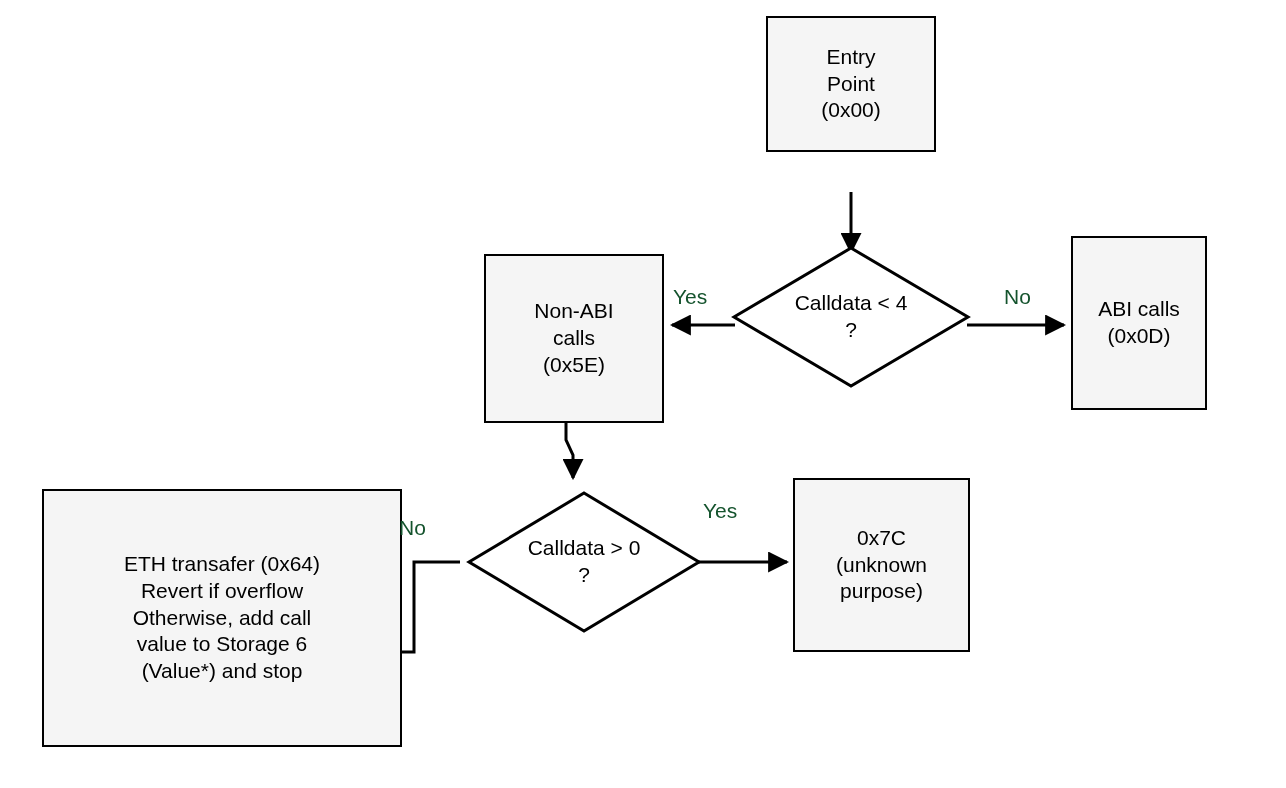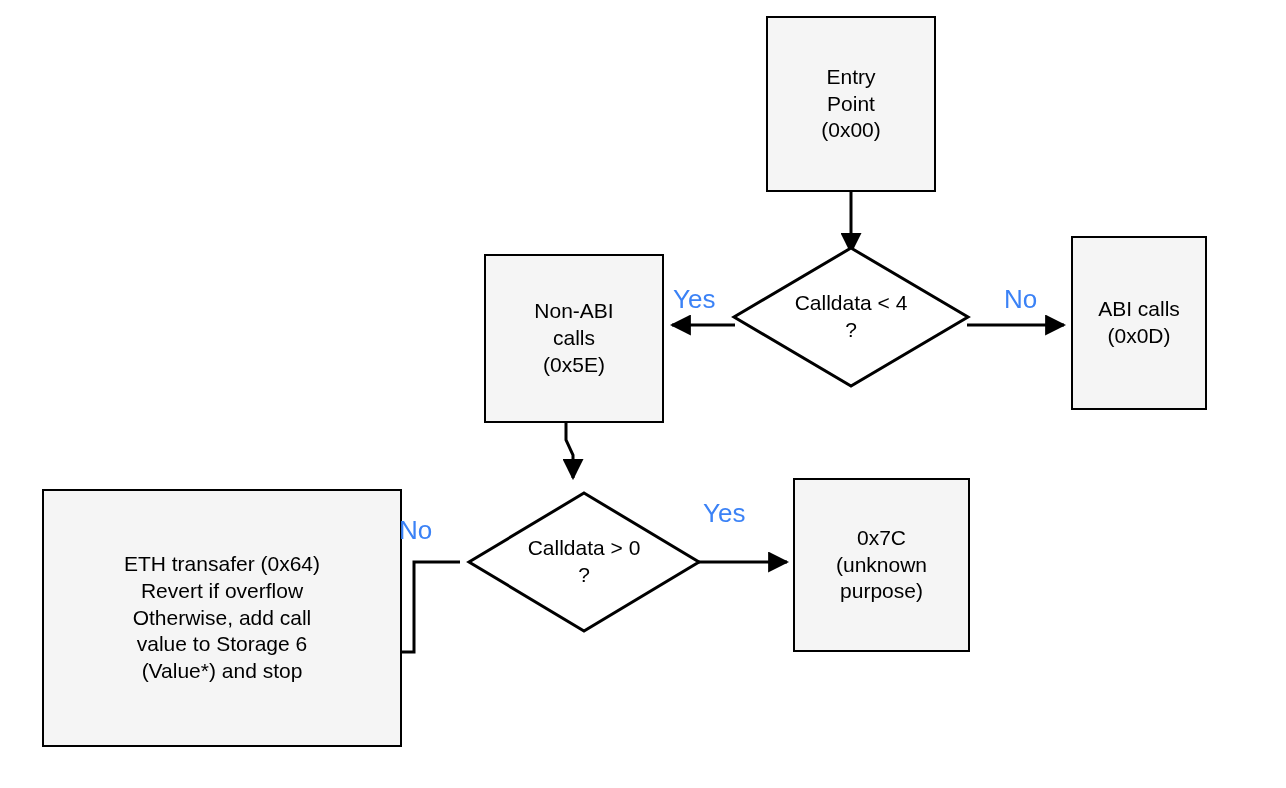--- a/index.html
+++ b/index.html
@@ -49,22 +49,22 @@
     justify-content: center;
     text-align: center;
     color: #000000;
     font-size: 21px;
     line-height: 1.28;
     white-space: pre-line;
     pointer-events: none;
   }
   .edge-label {
     position: absolute;
-    color: #3b82f6;
-    font-size: 26px;
+    color: #14532d;
+    font-size: 21px;
     line-height: 1.2;
     white-space: nowrap;
   }
   .edges {
     position: absolute;
     left: 0;
     top: 0;
     width: 1286px;
     height: 788px;
     pointer-events: none;
@@ -88,21 +88,21 @@
 
     <path d="M 967 325 L 1064 325" stroke="#000000" stroke-width="3" fill="none" marker-end="url(#arrow)"></path>
 
     <path d="M 566 415 L 566 440 L 573 455 L 573 478" stroke="#000000" stroke-width="3" fill="none" marker-end="url(#arrow)"></path>
 
     <path d="M 685 562 L 787 562" stroke="#000000" stroke-width="3" fill="none" marker-end="url(#arrow)"></path>
 
     <path d="M 460 562 L 414 562 L 414 652 L 366 652" stroke="#000000" stroke-width="3" fill="none" marker-end="url(#arrow)"></path>
   </svg>
 
-  <div class="node" style="left:766px; top:16px; width:170px; height:176px;">Entry
+  <div class="node" style="left:766px; top:16px; width:170px; height:136px;">Entry
 Point
 (0x00)</div>
 
   <div class="node" style="left:484px; top:246px; width:180px; height:169px;margin-top:8px;">Non-ABI
 calls
 (0x5E)</div>
 
   <div class="node" style="left:1071px; top:236px; width:136px; height:174px;">ABI calls
 (0x0D)</div>
 

